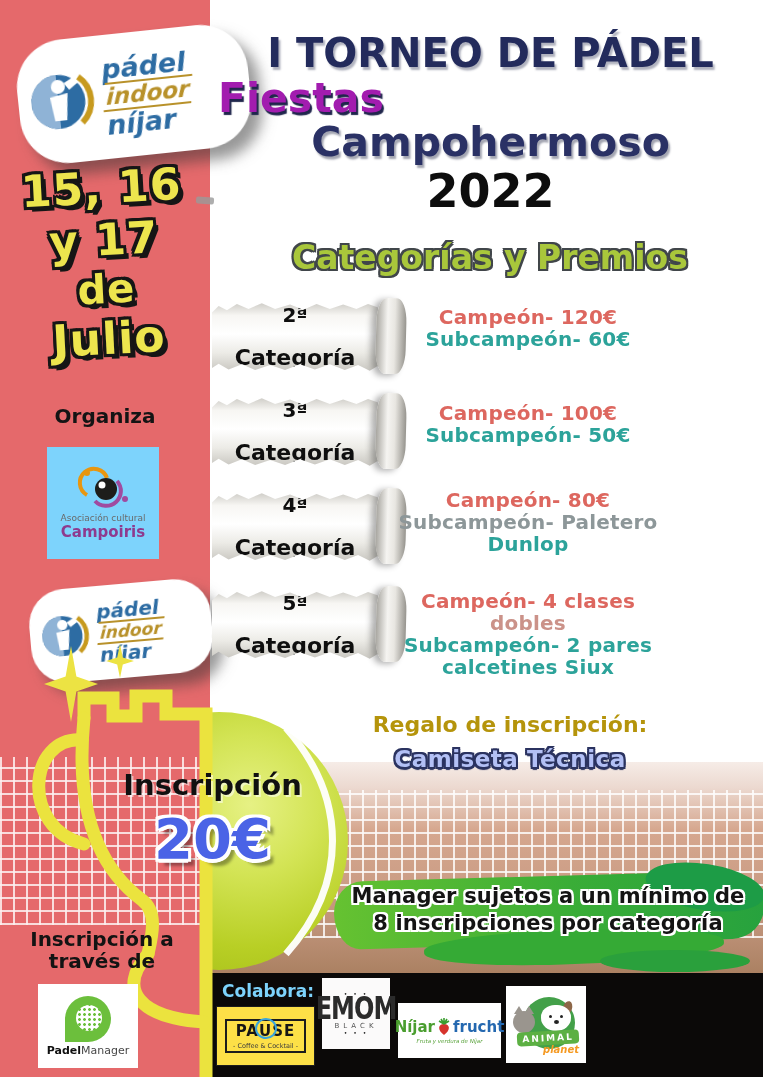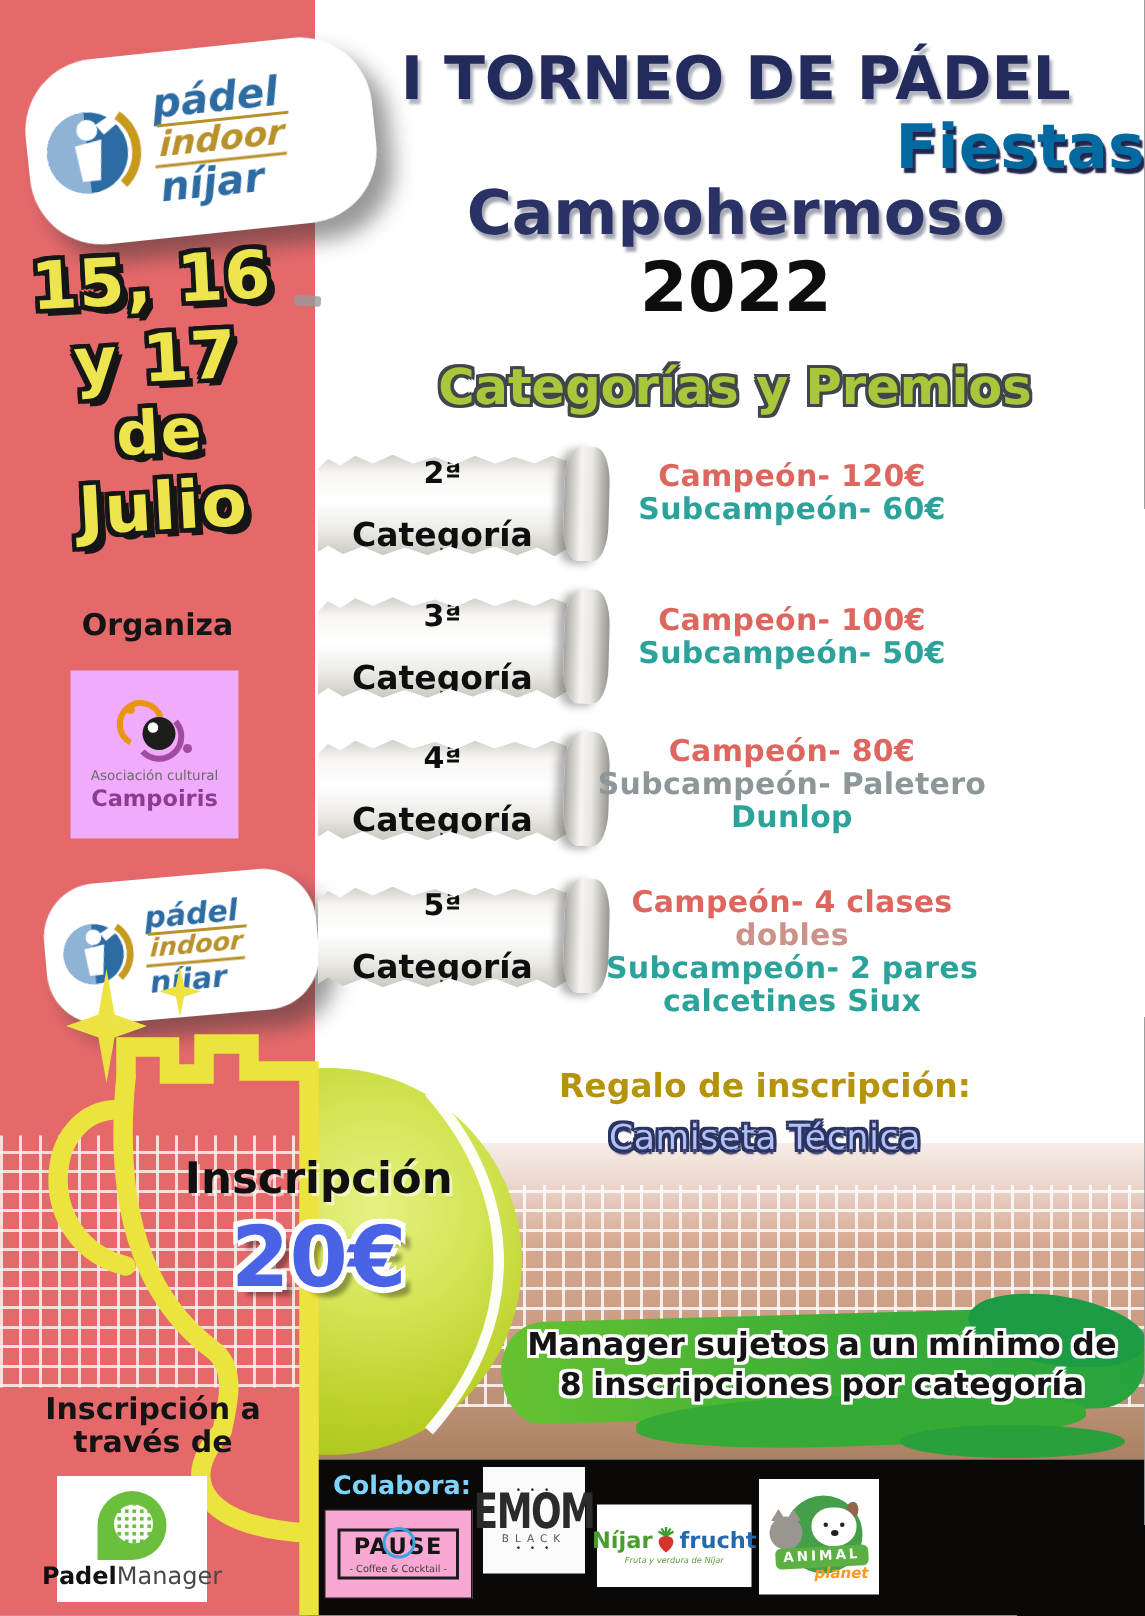--- a/index.html
+++ b/index.html
@@ -41,46 +41,46 @@
   .sticker-small .club-w2{font-size:17px;}
 
   
   .dates{left:0;top:162px;width:210px;text-align:center;z-index:4;transform:rotate(-3deg);
          color:#ede54e;font-weight:800;line-height:1.18;}
   .dates .dl{font-size:44px;letter-spacing:1px;
      text-shadow:-3px -3px 0 #161616,3px -3px 0 #161616,-3px 3px 0 #161616,3px 3px 0 #161616,
                  -3px 0 0 #161616,3px 0 0 #161616,0 -3px 0 #161616,0 3px 0 #161616,5px 5px 0 #161616;}
   .dates .small{font-size:40px;}
   .organiza{left:0;top:404px;width:210px;text-align:center;font-size:20px;font-weight:800;color:#141414;z-index:4;}
-  .campoiris{left:47px;top:447px;width:112px;height:112px;background:#f0abfc;z-index:4;
+  .campoiris{left:47px;top:447px;width:112px;height:112px;background:#7dd3fc;z-index:4;
              display:flex;flex-direction:column;align-items:center;justify-content:center;}
   .campo-l1{font-size:9px;color:#6a6a6a;margin-top:4px;}
   .campo-l2{font-size:15px;font-weight:800;color:#8e3a8e;}
   .sparkle{background:#ece343;clip-path:polygon(50% 0,60% 40%,100% 50%,60% 60%,50% 100%,40% 60%,0 50%,40% 40%);z-index:5;}
   .sp1{left:44px;top:646px;width:54px;height:76px;}
   .sp2{left:106px;top:644px;width:28px;height:34px;}
 
   .insc-label{left:100px;top:768px;width:225px;text-align:center;z-index:8;font-size:29px;font-weight:900;color:#101010;
               text-shadow:2px 2px 0 rgba(255,255,255,.55);}
   .insc-price{left:100px;top:806px;width:225px;text-align:center;z-index:8;font-size:56px;font-weight:900;color:#4a63e6;
               text-shadow:-3px -3px 0 #fff,3px -3px 0 #fff,-3px 3px 0 #fff,3px 3px 0 #fff,0 4px 0 #fff,6px 7px 3px rgba(0,0,0,.35);}
   .via{left:8px;top:928px;width:188px;text-align:center;z-index:8;font-size:20px;font-weight:800;color:#131313;line-height:1.1;}
   .pm-box{left:38px;top:984px;width:100px;height:84px;background:#fff;z-index:8;
           display:flex;flex-direction:column;align-items:center;justify-content:center;gap:3px;}
   .pm-pin{width:46px;height:46px;background:#6cbf3c;border-radius:50% 50% 50% 0;position:relative;}
   .pm-pin .hole{position:absolute;left:11px;top:9px;width:26px;height:26px;border-radius:50%;background:#fff;
      background-image:radial-gradient(#6cbf3c 1.3px,transparent 1.5px);background-size:5px 5px;background-position:1px 2px;}
-  .pm-text{font-size:16px;line-height:1;}
+  .pm-text{font-size:11px;line-height:1;}
   .pm-text .b{font-weight:800;color:#111;}
   .pm-text .r{font-weight:400;color:#474747;}
 
   
   .t1{left:218px;top:30px;width:545px;text-align:center;font-size:40px;font-weight:900;color:#232b5c;z-index:4;
       text-shadow:2px 3px 2px rgba(30,35,70,.35);}
-  .t2{left:218px;top:74px;width:545px;text-align:right;font-size:41px;font-weight:900;color:#0369a1;z-index:4;
+  .t2{left:218px;top:74px;width:545px;text-align:left;font-size:41px;font-weight:900;color:#a21caf;z-index:4;
       text-shadow:2px 3px 1px #20264c;}
   .t3{left:218px;top:118px;width:545px;text-align:center;font-size:41px;font-weight:900;color:#2a3165;z-index:4;
       text-shadow:2px 3px 2px rgba(25,30,60,.4);}
   .t4{left:218px;top:164px;width:545px;text-align:center;font-size:46px;font-weight:900;color:#0d0d0d;z-index:4;}
   .cat-title{left:240px;top:238px;width:500px;text-align:center;font-size:33px;font-weight:800;color:#a9c73b;z-index:4;
       --oc:#41464a;text-shadow:-2px -2px 0 var(--oc),2px -2px 0 var(--oc),-2px 2px 0 var(--oc),2px 2px 0 var(--oc),
       -2px 0 0 var(--oc),2px 0 0 var(--oc),0 -2px 0 var(--oc),0 2px 0 var(--oc);}
   .paper-scrap{left:196px;top:197px;width:18px;height:7px;background:#9a9a9a;transform:rotate(4deg);opacity:.8;z-index:4;border-radius:2px;}
 
   
@@ -96,41 +96,41 @@
      border-radius:10px/24px;transform:rotate(1.5deg);box-shadow:-5px 2px 6px rgba(0,0,0,.3);}
   .torn .num{font-size:20px;font-weight:800;color:#0e0e0e;}
   .torn .word{font-size:22px;font-weight:800;color:#0e0e0e;}
   .r0{top:301px;} .r1{top:396px;} .r2{top:491px;} .r3{top:589px;}
   .prize{left:378px;width:300px;text-align:center;z-index:4;font-weight:800;font-size:20px;line-height:1.1;letter-spacing:.2px;}
   .p0{top:306px;} .p1{top:402px;} .p2{top:489px;} .p3{top:590px;}
   .c-coral{color:#dd675f;} .c-teal{color:#2ca39a;} .c-gray{color:#8d9799;} .c-rose{color:#cb9289;}
 
   
   .regalo{left:260px;top:712px;width:500px;text-align:center;font-size:22px;font-weight:800;color:#b5940b;z-index:4;}
-  .camiseta{left:260px;top:746px;width:500px;text-align:center;font-size:23px;font-weight:400;color:#b3c0f5;z-index:4;letter-spacing:.5px;
+  .camiseta{left:260px;top:746px;width:500px;text-align:center;font-size:23px;font-weight:700;color:#b3c0f5;z-index:4;letter-spacing:.5px;
       --oc:#2b3360;text-shadow:-2px -2px 0 var(--oc),2px -2px 0 var(--oc),-2px 2px 0 var(--oc),2px 2px 0 var(--oc),
       -2px 0 0 var(--oc),2px 0 0 var(--oc),0 -2px 0 var(--oc),0 3px 1px var(--oc);}
 
   
   .bstroke{z-index:4;}
   .bs-main{left:334px;top:876px;width:430px;height:68px;transform:rotate(-1.6deg);
      background:linear-gradient(90deg,#66c231,#3aad37 55%,#27a23e);border-radius:34px 44px 38px 30px/55% 62% 55% 62%;}
   .bs-right{left:645px;top:864px;width:120px;height:46px;background:#1d9c46;border-radius:50%;transform:rotate(9deg);}
   .bs-bottom{left:424px;top:930px;width:300px;height:34px;background:#35aa35;border-radius:46%;transform:rotate(-2deg);}
   .bs-tail{left:600px;top:950px;width:150px;height:22px;background:#2aa03c;border-radius:50%;}
   .banner-text{left:336px;width:424px;text-align:center;z-index:5;font-size:21px;font-weight:800;color:#141414;letter-spacing:.2px;
       --oc:#ffffff;text-shadow:-2px -2px 0 var(--oc),2px -2px 0 var(--oc),-2px 2px 0 var(--oc),2px 2px 0 var(--oc),
       -2px 0 0 var(--oc),2px 0 0 var(--oc),0 -2px 0 var(--oc),0 2px 0 var(--oc);}
   .bt1{top:884px;} .bt2{top:911px;}
 
   
   .bar{left:206px;top:973px;width:557px;height:104px;background:#0b0908;z-index:5;}
   .colabora{position:absolute;left:16px;top:8px;font-size:17px;font-weight:800;color:#7dd3fc;}
   .logo-box{position:absolute;background:#fff;display:flex;flex-direction:column;align-items:center;justify-content:center;}
-  .lb-pause{left:10px;top:33px;width:97px;height:58px;background:#f9a8d4;border:1px solid #1c1c1c;}
+  .lb-pause{left:10px;top:33px;width:97px;height:58px;background:#fde047;border:1px solid #1c1c1c;}
   .pause-frame{border:2px solid #1c1c1c;padding:2px 6px 1px;margin:3px;display:flex;flex-direction:column;align-items:center;}
   .pause-name{font-size:15px;font-weight:900;color:#161616;letter-spacing:1px;line-height:1.1;}
   .pause-u{color:#161616;position:relative;display:inline-block;}
   .pause-u::after{content:"";position:absolute;left:-4px;top:-5px;width:18px;height:17px;border:2.5px solid #3aa5db;border-radius:50%;}
   .pause-tag{font-size:6.5px;color:#3c3c3c;margin-top:3px;}
   .lb-emom{left:116px;top:5px;width:68px;height:71px;background:#fbfafa;}
   .emom-dots{font-size:6px;color:#222;letter-spacing:2px;line-height:1;}
   .emom-name{font-size:24px;font-weight:700;color:#2b2b2b;line-height:.95;transform:scaleY(1.35);letter-spacing:-1px;}
   .emom-sub{font-size:7px;color:#555;letter-spacing:4px;margin-top:3px;}
   .lb-nijar{left:192px;top:30px;width:103px;height:55px;}

